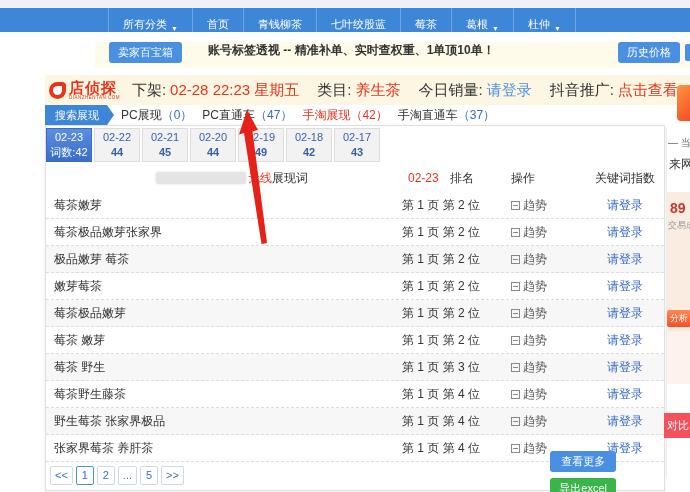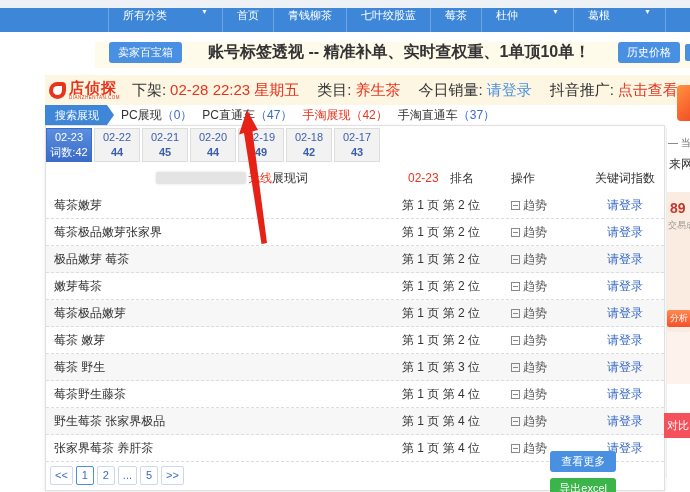--- a/index.html
+++ b/index.html
@@ -4,33 +4,33 @@
 <style>
   * { margin:0; padding:0; box-sizing:border-box; }
   html,body { width:690px; height:492px; overflow:hidden; background:#fff;
     font-family:"Liberation Sans","DejaVu Sans",sans-serif; position:relative; }
 
   .topstrip { position:absolute; top:0; left:0; width:690px; height:8px; background:#eef1f5; }
 
   
   .navbar { position:absolute; top:8px; left:0; width:690px; height:24px;
     background:#3e87d8; display:flex; align-items:stretch; padding-left:108px; }
-  .nav-item { color:#fff; font-size:11px; display:flex; align-items:flex-start;
-    padding:0 14px; border-left:1px solid rgba(255,255,255,.25); cursor:pointer; white-space:nowrap;gap:30px; }
+  .nav-item { color:#fff; font-size:11px; display:flex; align-items:flex-end;
+    padding:0 14px; border-left:1px solid rgba(255,255,255,.25); cursor:pointer; white-space:nowrap; }
   .nav-item:last-child { border-right:1px solid rgba(255,255,255,.25); }
   .nav-caret { font-size:7px; margin-left:4px; }
 
   
   .notice { position:absolute; top:42px; left:95px; width:595px; height:26px;
     background:#fefbea; display:flex; align-items:flex-start; }
   .btn-blue { background:#4a90e2; color:#fff; border:none; border-radius:3px;
     font-size:11px; padding:3px 9px; cursor:pointer; white-space:nowrap;
     font-family:inherit; }
   .notice .baoxiang { margin-left:14px; }
-  .notice-text { font-size:16px; color:#333; font-weight:bold; margin-left:26px; }
+  .notice-text { font-size:12px; color:#333; font-weight:bold; margin-left:26px; }
   .notice-right { margin-left:auto; display:flex; align-items:center; gap:5px; }
   .blue-sliver { width:5px; height:17px; background:#4a90e2; border-radius:2px 0 0 2px; }
 
   
   .header { position:absolute; top:75px; left:45px; width:645px; height:30px;
     background:#fcf6e3; display:flex; align-items:center; }
   .logo { display:flex; align-items:center; margin-left:4px; }
   .logo-icon { width:17px; height:17px; background:#e8341c; border-radius:50% 4px 50% 50%;
     position:relative; margin-right:3px; }
   .logo-icon::after { content:""; position:absolute; left:4px; top:4px; width:9px; height:9px;
@@ -139,25 +139,25 @@
   <div class="nav-item">
     <span>青钱柳茶</span>
   </div>
   <div class="nav-item">
     <span>七叶绞股蓝</span>
   </div>
   <div class="nav-item">
     <span>莓茶</span>
   </div>
   <div class="nav-item">
+    <span>葛根</span>
+    <span class="nav-caret">▼</span>
+  </div>
+  <div class="nav-item">
     <span>杜仲</span>
-    <span class="nav-caret">▼</span>
-  </div>
-  <div class="nav-item">
-    <span>葛根</span>
     <span class="nav-caret">▼</span>
   </div>
 </nav>
 
 <div class="notice">
   <button class="btn-blue baoxiang">卖家百宝箱</button>
   <span class="notice-text">账号标签透视 -- 精准补单、实时查权重、1单顶10单！</span>
   <div class="notice-right">
     <button class="btn-blue">历史价格</button>
     <div class="blue-sliver"></div>

